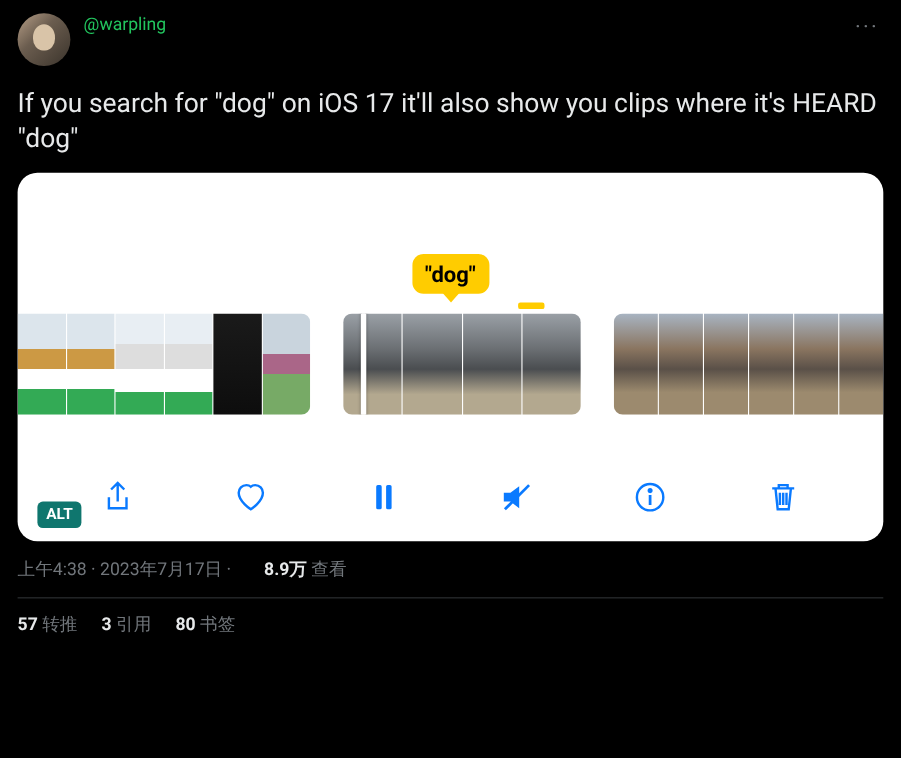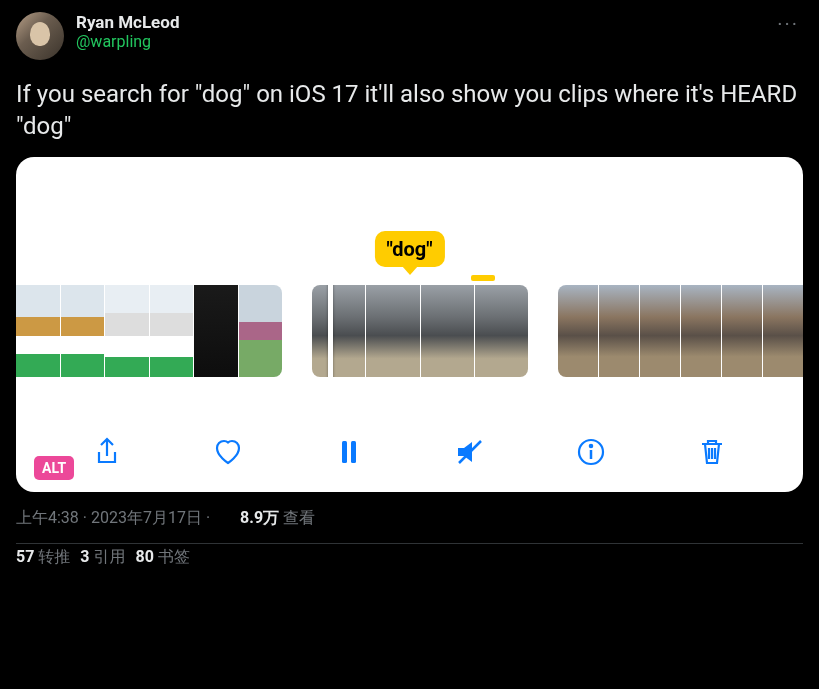--- a/index.html
+++ b/index.html
@@ -164,56 +164,55 @@
     align-items: center;
     justify-content: center;
     cursor: pointer;
     color: #0a7aff;
   }
   .tb-btn svg { width: 32px; height: 32px; }
   .alt-badge {
     position: absolute;
     left: 18px;
     bottom: 12px;
-    background: #ec4899;
+    background: #0f766e;
     color: #fff;
     font-weight: 700;
     font-size: 14px;
     padding: 4px 8px;
     border-radius: 5px;
   }
   .meta {
     margin-top: 16px;
     color: #71767b;
     font-size: 16px;
   }
   .meta .bold { color: #e7e9ea; font-weight: 700; margin-left: 26px; }
   .divider {
     height: 1px;
     background: #2f3336;
     margin-top: 14px;
   }
   .stats {
     display: flex;
-    gap: 10px;
-    margin-top: 3px;
+    gap: 22px;
+    margin-top: 14px;
     font-size: 16px;
     color: #71767b;
   }
   .stats .n { color: #e7e9ea; font-weight: 700; margin-right: 4px; }
 </style>
 </head>
 <body>
 
 <div class="tweet">
 
   <div class="header">
     <div class="avatar"></div>
     <div class="names">
-      <div class="display-name">Ryan McLeod</div>
       <div class="handle">@warpling</div>
     </div>
     <div class="more">···</div>
   </div>
 
   <div class="body-text">If you search for "dog" on iOS 17 it'll also show you clips where it's HEARD "dog"</div>
 
 
   <div class="media-card">
     <div class="tooltip">"dog"</div>

